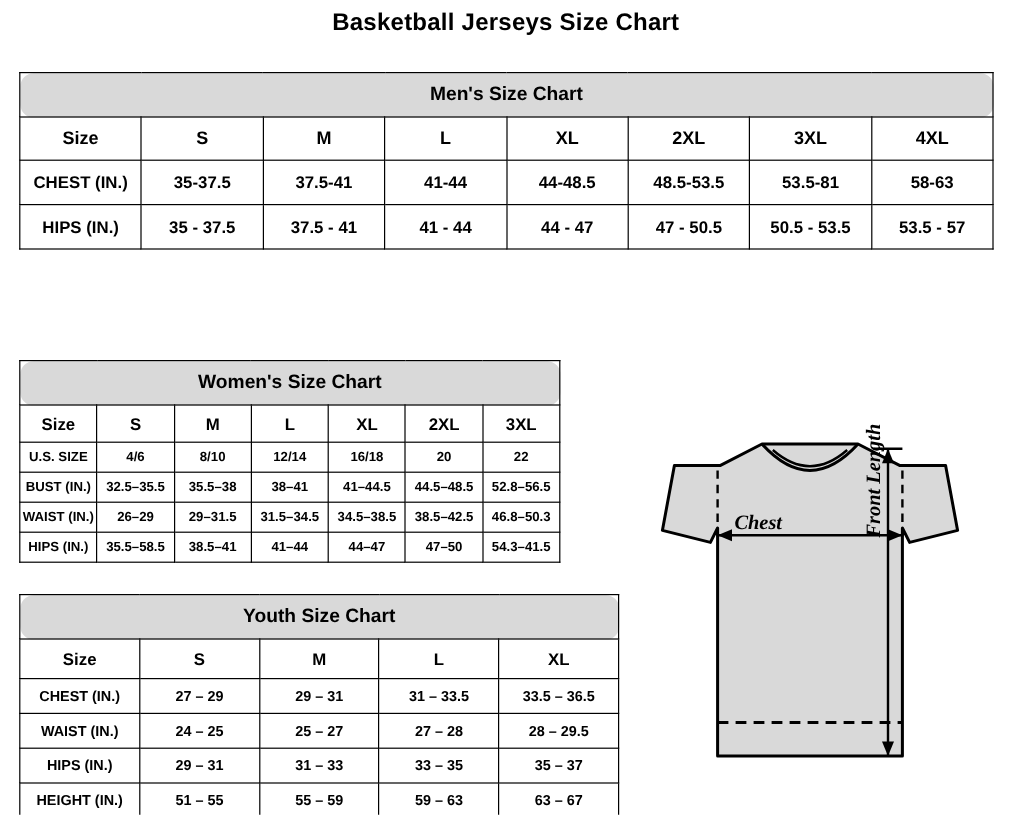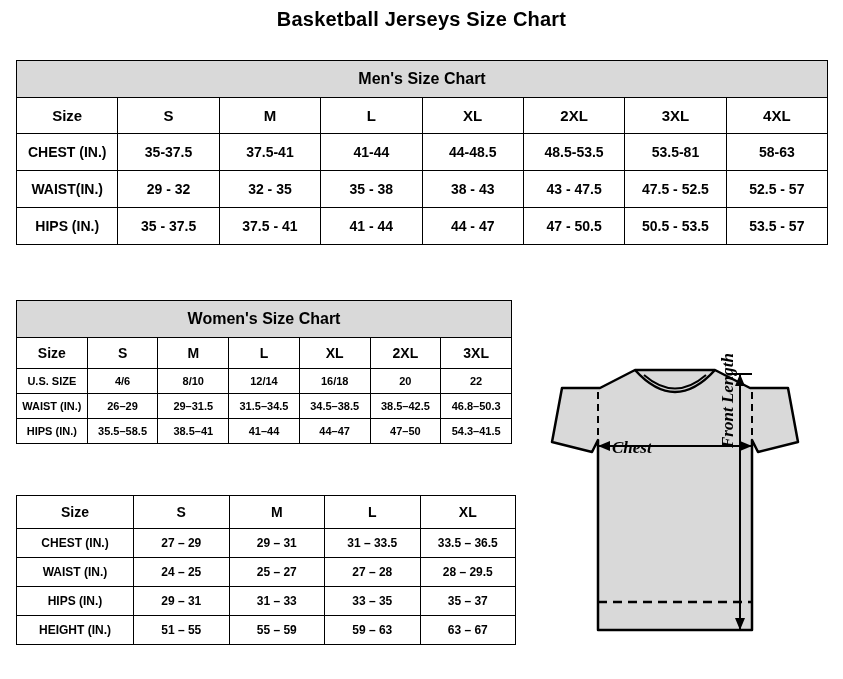--- a/index.html
+++ b/index.html
@@ -32,20 +32,21 @@
     text-align: center;
     vertical-align: middle;
     font-weight: bold;
     background: #ffffff;
   }
   .caption-cell {
     background: #d9d9d9;
     font-size: 16px;
     font-weight: bold;
     padding: 9px 0;
+    border-radius: 11px;
   }
   
   #mens-table {
     position: absolute;
     left: 16px;
     top: 60px;
     width: 812px;
   }
   #mens-table .hdr td {
     font-size: 15px;
@@ -56,21 +57,21 @@
     padding: 10px 2px;
   }
   #mens-table .rowlabel {
     font-size: 14px;
   }
   
   #womens-table {
     position: absolute;
     left: 16px;
     top: 300px;
-    width: 496px;
+    width: 451px;
     padding-left: 12px;
   }
   #womens-table .caption-cell { font-size: 16px; }
   #womens-table .hdr td {
     font-size: 14px;
     padding: 7px 0;
   }
   #womens-table .body td {
     font-size: 11px;
     padding: 6px 1px;
@@ -104,21 +105,21 @@
   .diagram-label {
     position: absolute;
     font-family: "Liberation Serif", serif;
     font-style: italic;
     font-weight: bold;
     font-size: 17px;
     color: #000;
   }
   #chest-label {
     left: 72px;
-    top: 108px;
+    top: 96px;
   }
   #front-length-label {
     left: 178px;
     top: 118px;
     transform: rotate(-90deg);
     transform-origin: left top;
     white-space: nowrap;
   }
 </style>
 </head>
@@ -145,30 +146,20 @@
     <td class="rowlabel">CHEST (IN.)</td>
     <td>35-37.5</td>
     <td>37.5-41</td>
     <td>41-44</td>
     <td>44-48.5</td>
     <td>48.5-53.5</td>
     <td>53.5-81</td>
     <td>58-63</td>
   </tr>
   <tr class="body">
-    <td class="rowlabel">WAIST(IN.)</td>
-    <td>29 - 32</td>
-    <td>32 - 35</td>
-    <td>35 - 38</td>
-    <td>38 - 43</td>
-    <td>43 - 47.5</td>
-    <td>47.5 - 52.5</td>
-    <td>52.5 - 57</td>
-  </tr>
-  <tr class="body">
     <td class="rowlabel">HIPS (IN.)</td>
     <td>35 - 37.5</td>
     <td>37.5 - 41</td>
     <td>41 - 44</td>
     <td>44 - 47</td>
     <td>47 - 50.5</td>
     <td>50.5 - 53.5</td>
     <td>53.5 - 57</td>
   </tr>
 </tbody>
@@ -191,20 +182,29 @@
   <tr class="body">
     <td>U.S. SIZE</td>
     <td>4/6</td>
     <td>8/10</td>
     <td>12/14</td>
     <td>16/18</td>
     <td>20</td>
     <td>22</td>
   </tr>
   <tr class="body">
+    <td>BUST  (IN.)</td>
+    <td>32.5–35.5</td>
+    <td>35.5–38</td>
+    <td>38–41</td>
+    <td>41–44.5</td>
+    <td>44.5–48.5</td>
+    <td>52.8–56.5</td>
+  </tr>
+  <tr class="body">
     <td>WAIST  (IN.)</td>
     <td>26–29</td>
     <td>29–31.5</td>
     <td>31.5–34.5</td>
     <td>34.5–38.5</td>
     <td>38.5–42.5</td>
     <td>46.8–50.3</td>
   </tr>
   <tr class="body">
     <td>HIPS  (IN.)</td>
@@ -213,20 +213,23 @@
     <td>41–44</td>
     <td>44–47</td>
     <td>47–50</td>
     <td>54.3–41.5</td>
   </tr>
 </tbody>
   </table>
 
 <table id="youth-table">
   <tbody>
+      <tr>
+    <td class="caption-cell" colspan="5">Youth Size Chart</td>
+  </tr>
   <tr class="hdr">
     <td style="width:116px">Size</td>
     <td>S</td>
     <td>M</td>
     <td>L</td>
     <td>XL</td>
   </tr>
   <tr class="body">
     <td>CHEST (IN.)</td>
     <td>27 – 29</td>

